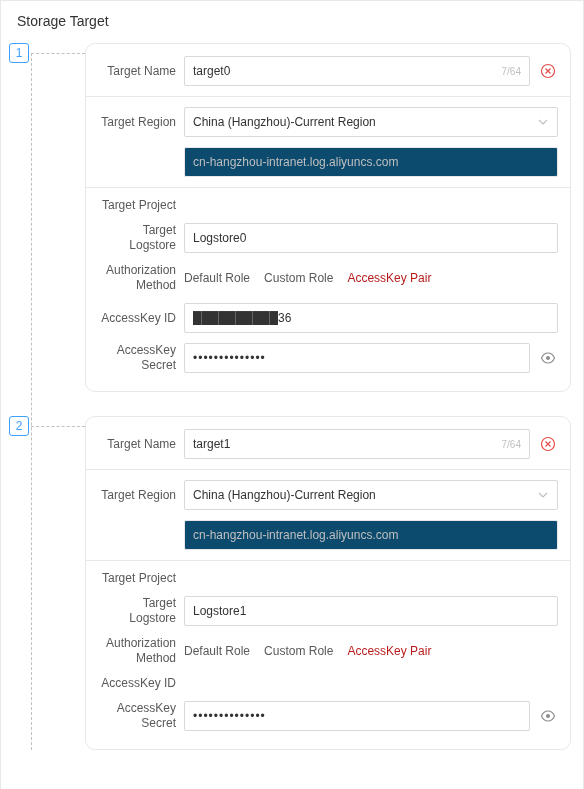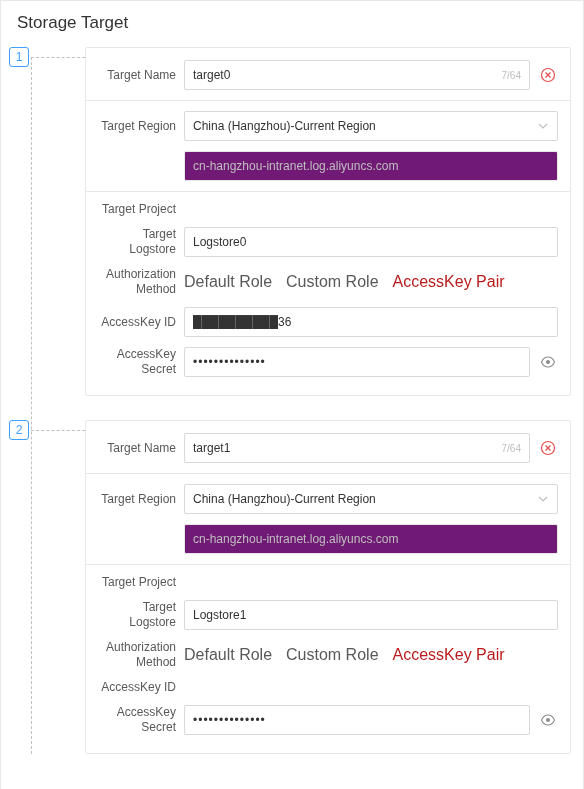--- a/index.html
+++ b/index.html
@@ -1,36 +1,36 @@
 <!DOCTYPE html>
 <html><head>
 <meta charset="utf-8">
 <style>
 html,body{margin:0;padding:0;font-family:-apple-system,"Helvetica Neue",Arial,sans-serif;color:#333;font-size:12px;background:#fff}
 .wrap{width:584px;box-sizing:border-box;padding:8px 12px 22px 12px;border:1px solid #e8e8e8}
-.section-title{font-size:17px;color:#333;margin:4px 0 14px 4px}
+.section-title{font-size:14px;color:#333;margin:4px 0 14px 4px}
 .tree{position:relative;padding-left:72px}
 .vline{position:absolute;left:18px;top:10px;bottom:0;border-left:1px dashed #c0c0c0}
 .node{position:relative;margin-bottom:24px}
 .hline{position:absolute;left:-54px;top:10px;width:54px;border-top:1px dashed #c0c0c0}
 .badge{position:absolute;left:-12px;top:0;transform:translateX(-50%);display:flex;align-items:center;justify-content:center;width:20px;height:20px;border:1px solid #40a0ff;background:#fff;color:#40a0ff;border-radius:3px;font-size:12px;box-sizing:border-box}
 .badge-wrap{position:absolute;left:-54px;top:0}
-.card{border:1px solid #e8e8e8;border-radius:2px;background:#fff;padding:12px 12px 12px 12px}
+.card{border:1px solid #e8e8e8;border-radius:10px;background:#fff;padding:12px 12px 12px 12px}
 .row{display:flex;align-items:center;margin-bottom:10px}
 .row:last-child{margin-bottom:6px}
 .label{width:78px;text-align:right;color:#595959;font-size:12px;padding-right:8px;line-height:1.25}
 .field{flex:1;display:flex;align-items:center;gap:8px}
 .input{flex:1;height:30px;border:1px solid #d9d9d9;border-radius:2px;padding:0 8px;font-size:12px;color:#333;background:#fff;box-sizing:border-box;display:flex;align-items:center;justify-content:space-between}
 .input-text{flex:1;white-space:nowrap;overflow:hidden;text-overflow:ellipsis}
 .counter{font-size:10px;color:#bfbfbf}
-.readonly{background:#701a75;border-color:#e8e8e8;color:#bfbfbf}
+.readonly{background:#0c4a6e;border-color:#e8e8e8;color:#bfbfbf}
 .select{position:relative}
 .chev{color:#bfbfbf}
 .divider{height:1px;background:#e8e8e8;margin:10px -12px}
-.opts{display:flex;gap:14px;font-size:16px;color:#595959}
+.opts{display:flex;gap:14px;font-size:12px;color:#595959}
 .opt-active{color:#b91c1c}
 .icon-btn{width:20px;height:20px;display:flex;align-items:center;justify-content:center;color:#e34d4d;cursor:pointer;flex:0 0 20px}
 .eye-btn{width:20px;height:20px;display:flex;align-items:center;justify-content:center;color:#8c8c8c;cursor:pointer;flex:0 0 20px}
 svg{display:block}
 .pw{letter-spacing:1px}
 </style>
 </head>
 <body>
 <div class="wrap">
 <div class="section-title">Storage Target</div>

